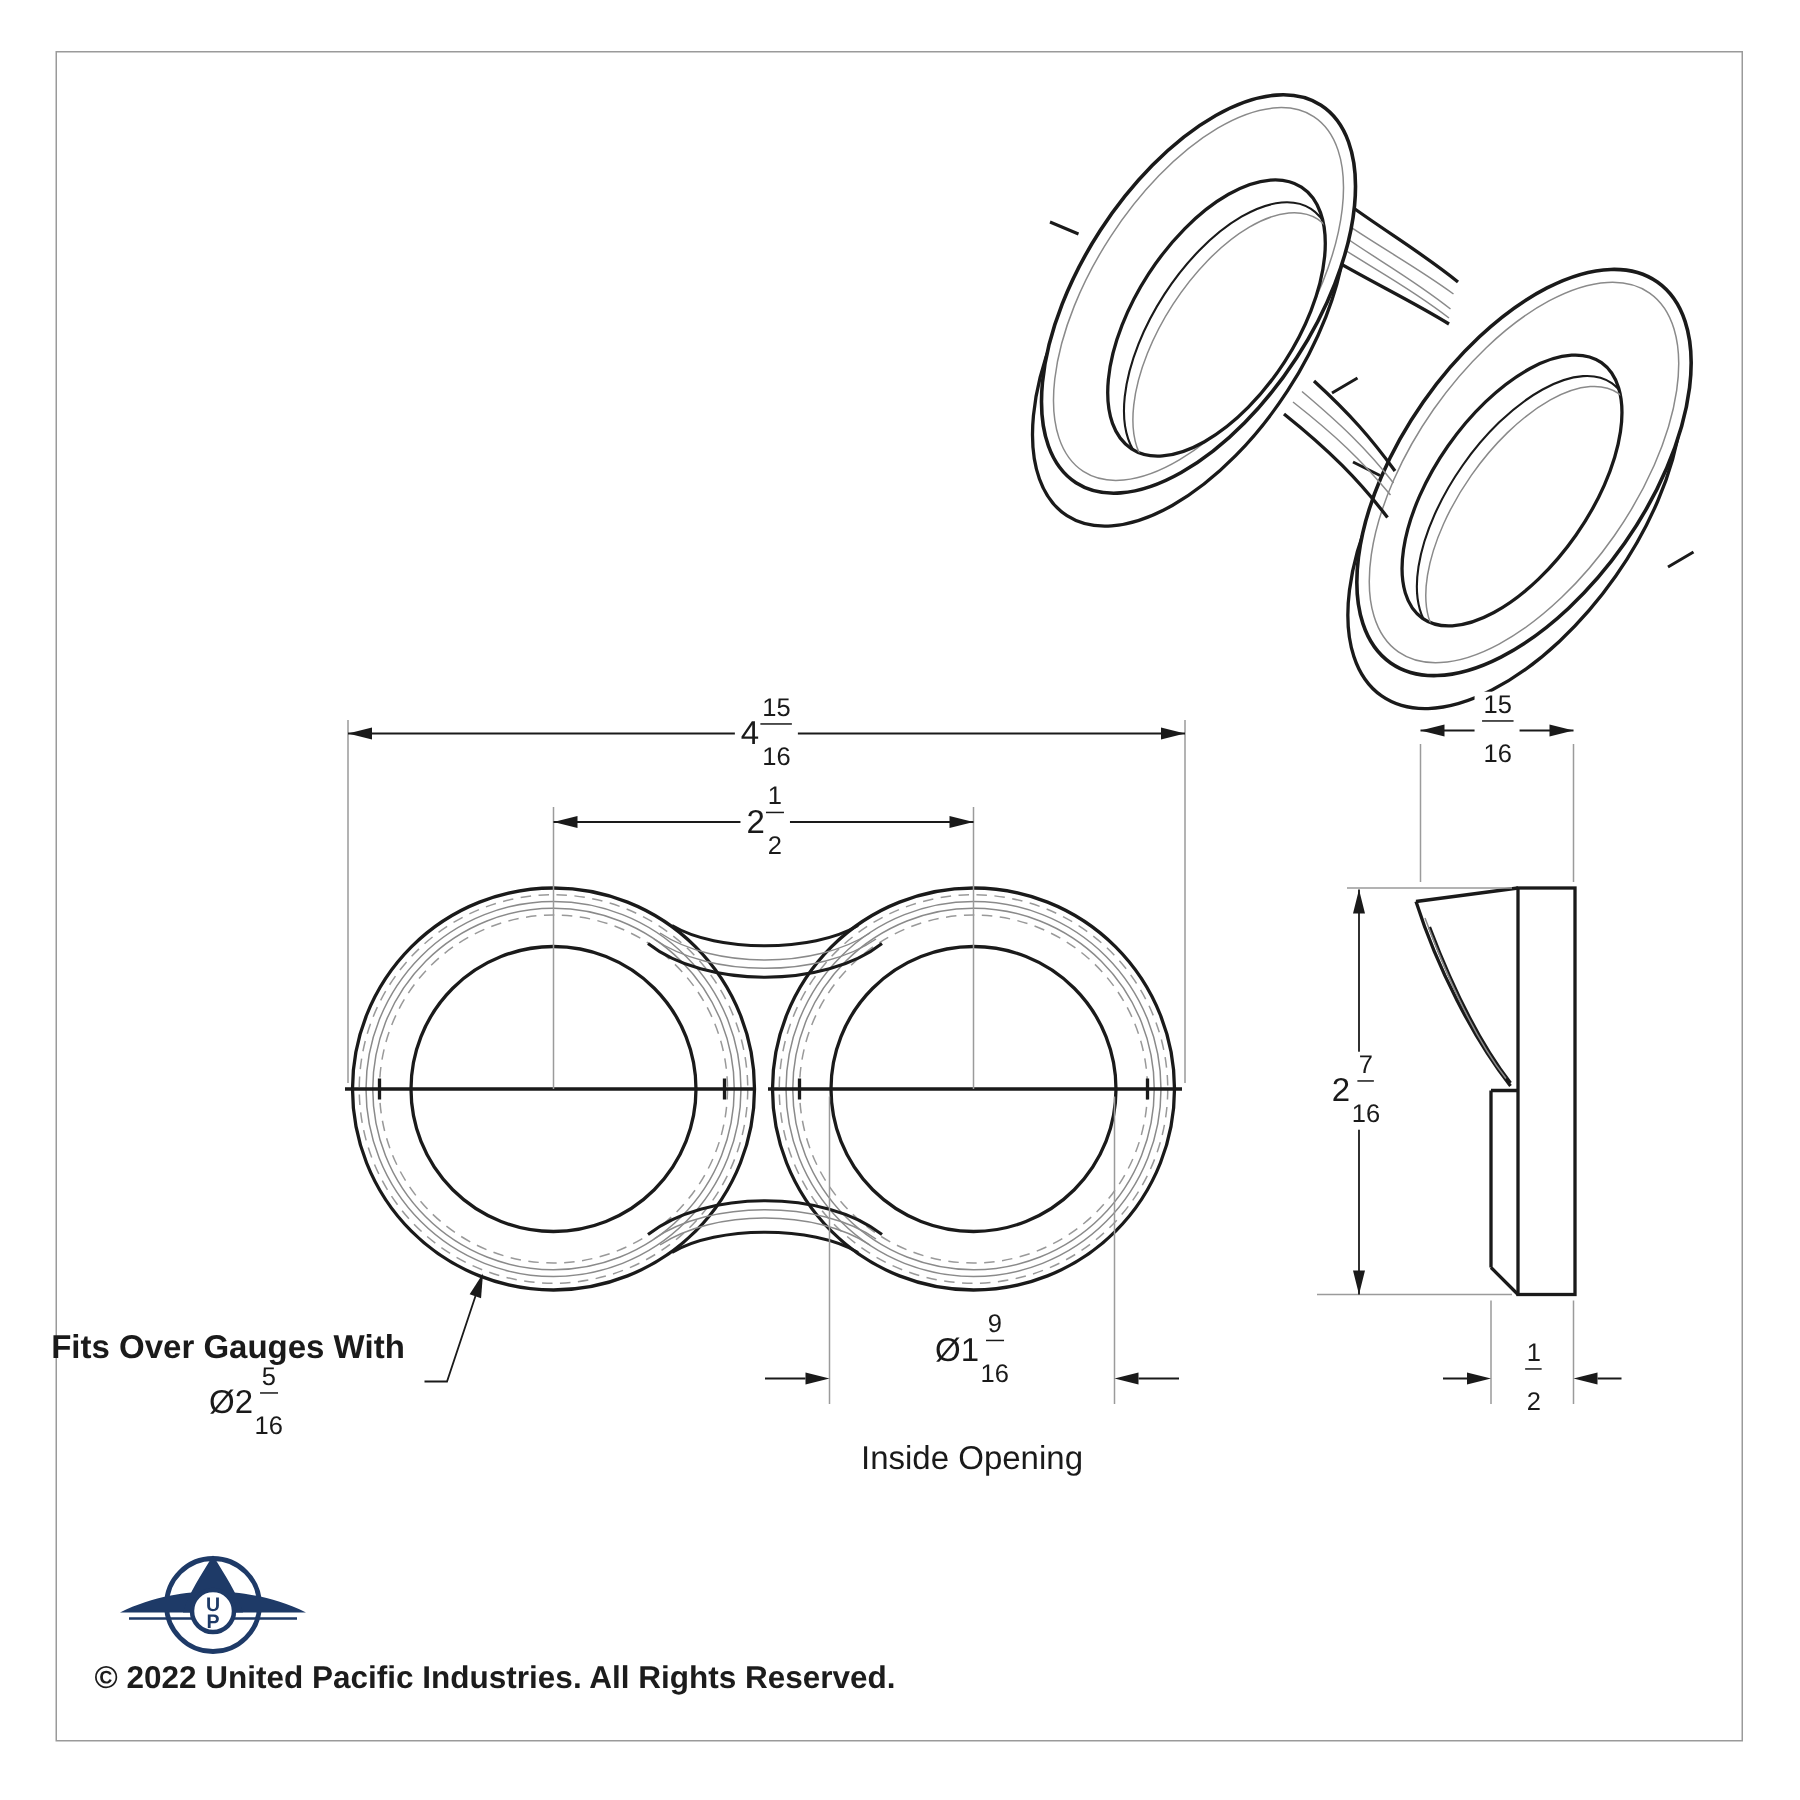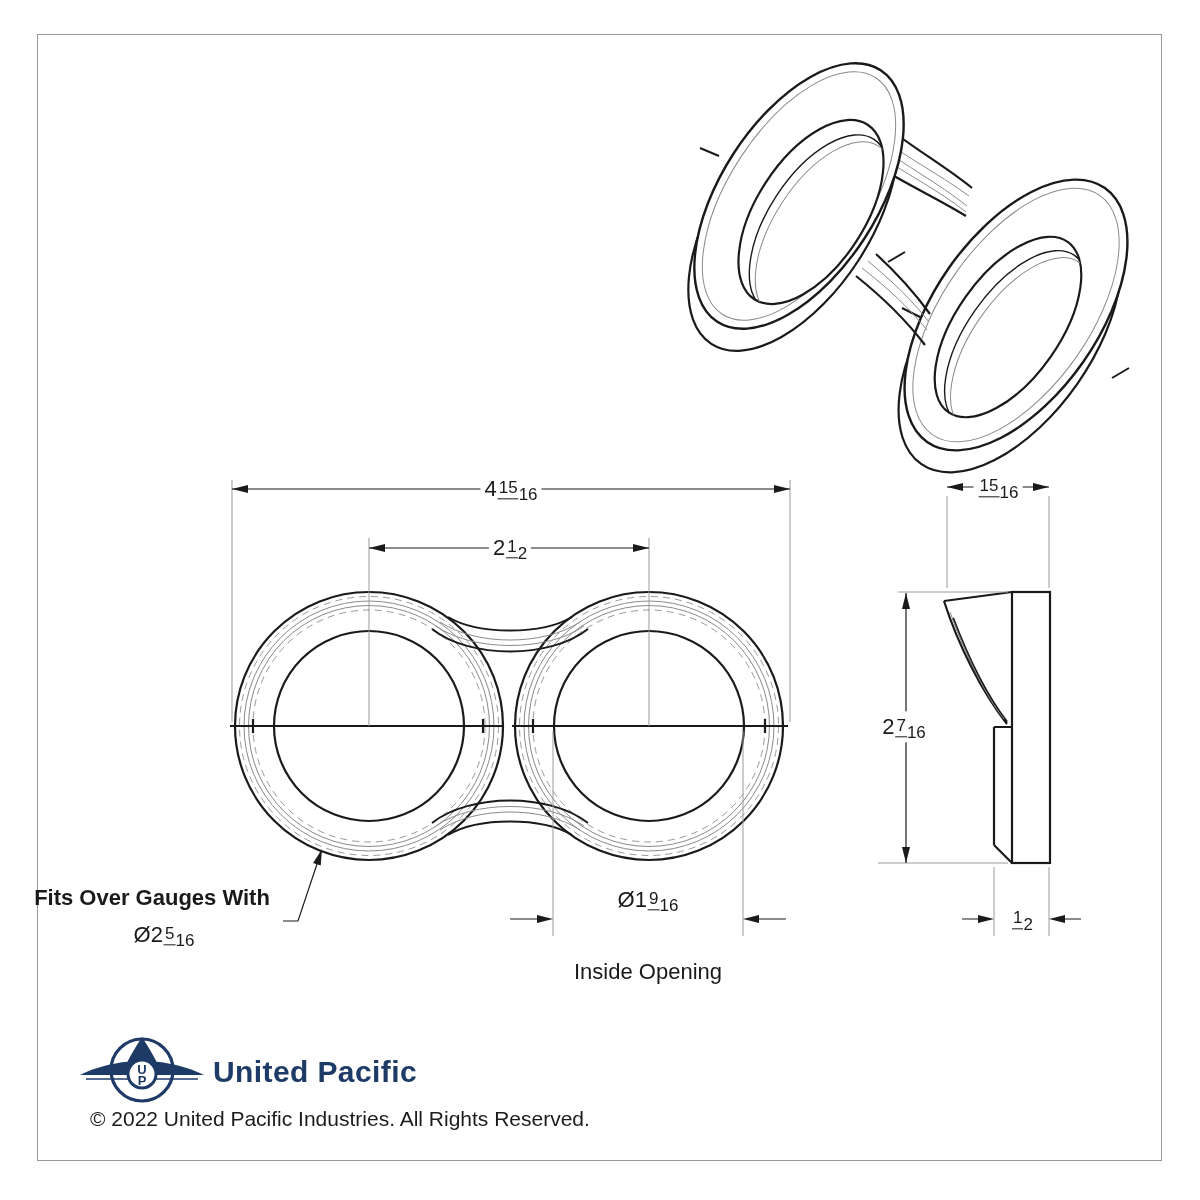--- a/index.html
+++ b/index.html
@@ -4,29 +4,29 @@
 <style>
   html,body{margin:0;padding:0;background:#fff;}
   #page{position:relative;width:1200px;height:1200px;background:#ffffff;overflow:hidden;
         font-family:"Liberation Sans", sans-serif;color:#1a1a1a;}
   #frame{position:absolute;left:37px;top:34px;width:1123px;height:1125px;
          border:1.5px solid #9a9a9a;}
   svg{position:absolute;left:0;top:0;}
   .dim{position:absolute;transform:translate(-50%,-50%);background:#fff;padding:0 4px;
        display:flex;align-items:center;white-space:nowrap;font-size:22px;line-height:1;}
   .dim .whole{font-size:22px;}
-  .frac{display:inline-flex;flex-direction:row;align-items:center;line-height:1.08;
+  .frac{display:inline-flex;flex-direction:column;align-items:center;line-height:1.08;
         font-size:17px;margin-left:1px;text-align:center;}
   .frac .num{border-bottom:1.6px solid #1a1a1a;padding:0 1px 1px 1px;}
   .frac .den{padding-top:13px;}
   .note{position:absolute;transform:translate(-50%,-50%);white-space:nowrap;
         font-size:22px;line-height:1;background:transparent;}
   #brand-text{position:absolute;left:213px;top:1055px;font-size:30px;font-weight:700;
               letter-spacing:0.4px;color:#1e3a67;}
-  #copyright{position:absolute;left:90px;top:1107px;font-size:21px;color:#1c1c1c;}
+  #copyright{position:absolute;left:63px;top:1107px;font-size:21px;color:#1c1c1c;font-weight:bold;}
 </style>
 </head>
 <body>
 
 <div id="page">
 
   <div id="frame"></div>
 
   <svg width="1200" height="1200" viewBox="0 0 1200 1200">
     <defs>
@@ -224,16 +224,15 @@
   <div class="note" style="left:152px;top:898px;font-weight:bold;">Fits Over Gauges With</div>
   <div class="dim" style="left:164px;top:935px;background:transparent;">
     <span class="whole">Ø</span>
       <span class="whole">2</span>
       <span class="frac">
         <span class="num">5</span>
         <span class="den">16</span>
       </span>
   </div>
 
-  <div id="brand-text">United Pacific</div>
   <div id="copyright">© 2022 United Pacific Industries. All Rights Reserved.</div>
 
 </div>
 
 </body></html>

